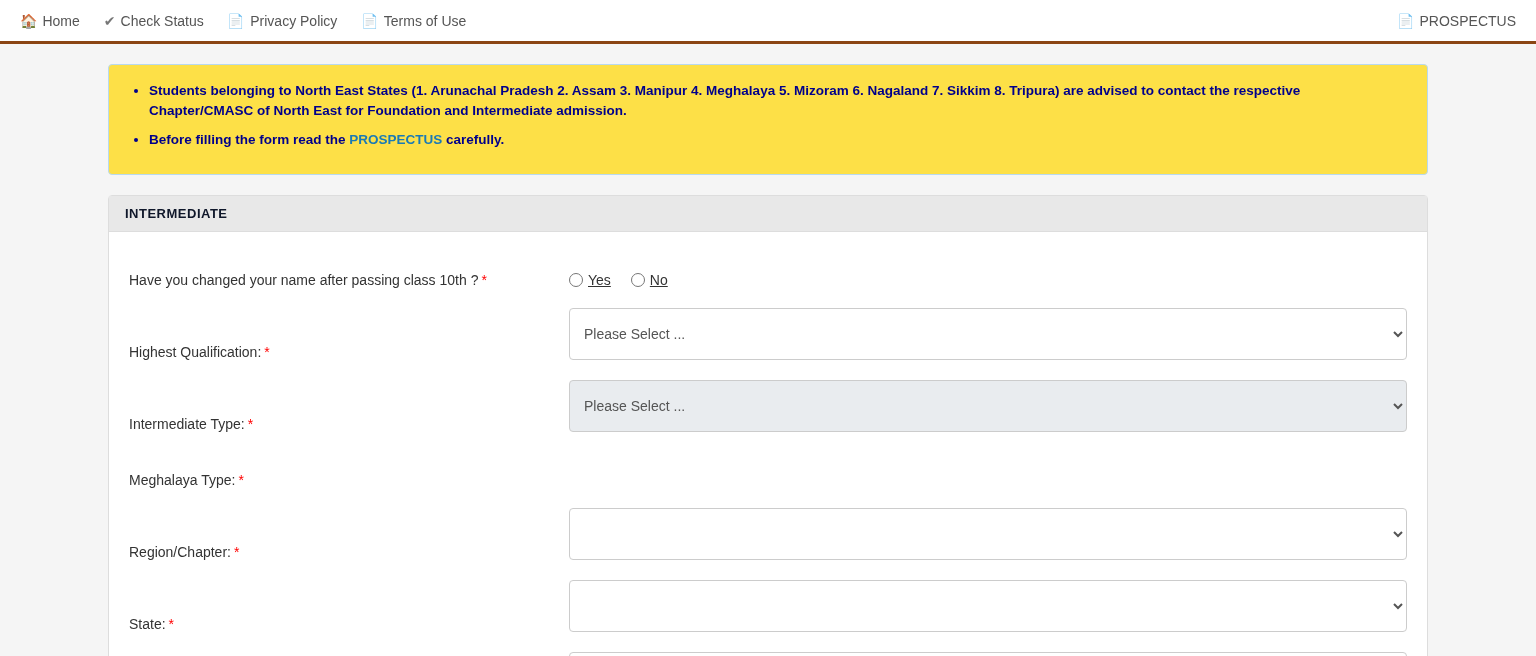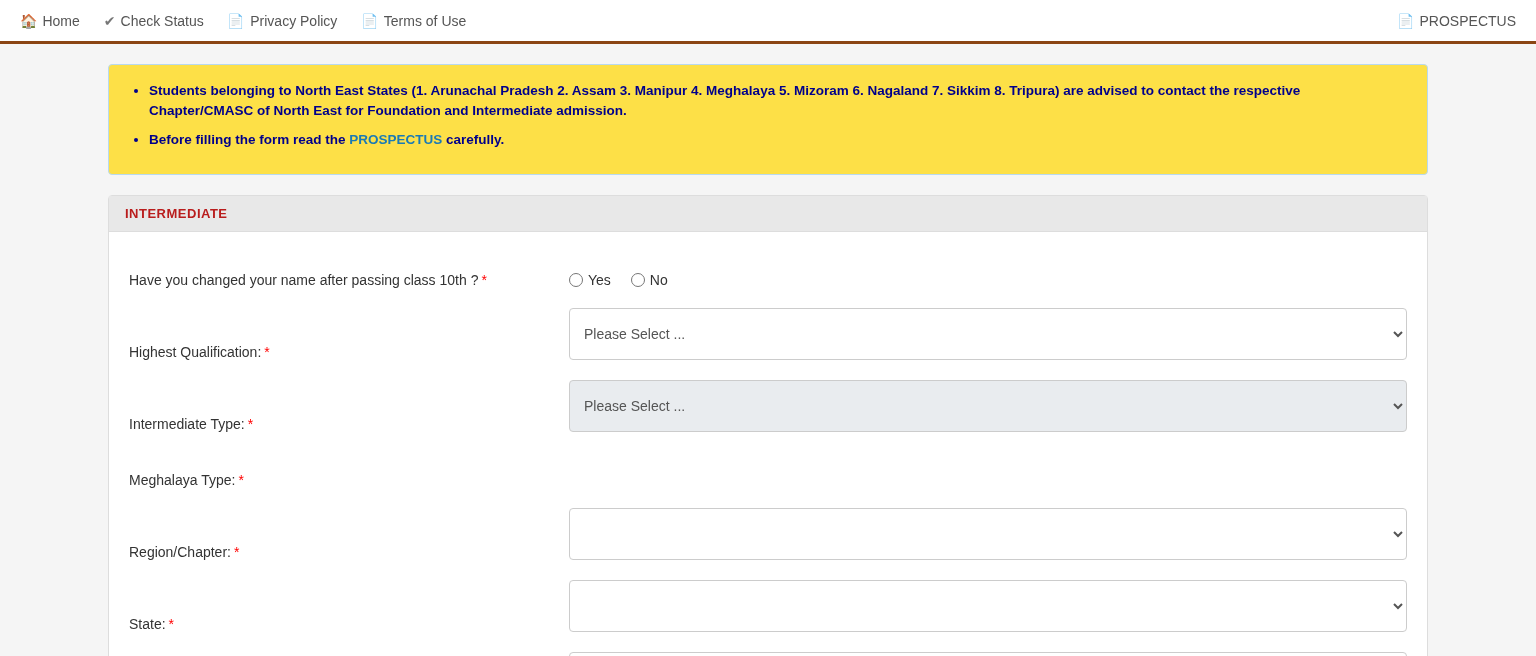--- a/index.html
+++ b/index.html
@@ -80,21 +80,21 @@
       background: #fff;
       border: 1px solid #ddd;
       border-radius: 4px;
     }
     .form-section-header {
       background: #e8e8e8;
       border-bottom: 1px solid #ddd;
       padding: 10px 16px;
       font-weight: bold;
       font-size: 13px;
-      color: #b91c1c;
+      color: #0f172a;
       letter-spacing: 0.5px;
     }
     .form-body {
       padding: 20px 20px;
     }
 
     
     .form-row {
       display: flex;
       align-items: flex-end;
@@ -121,20 +121,21 @@
       align-items: center;
       gap: 20px;
     }
     .radio-label {
       display: flex;
       align-items: center;
       gap: 5px;
       cursor: pointer;
       font-size: 14px;
       color: #333;
+      text-decoration: underline;
     }
     .radio-label input[type="radio"] {
       cursor: pointer;
       width: 14px;
       height: 14px;
     }
 
     
     .form-select {
       width: 100%;

